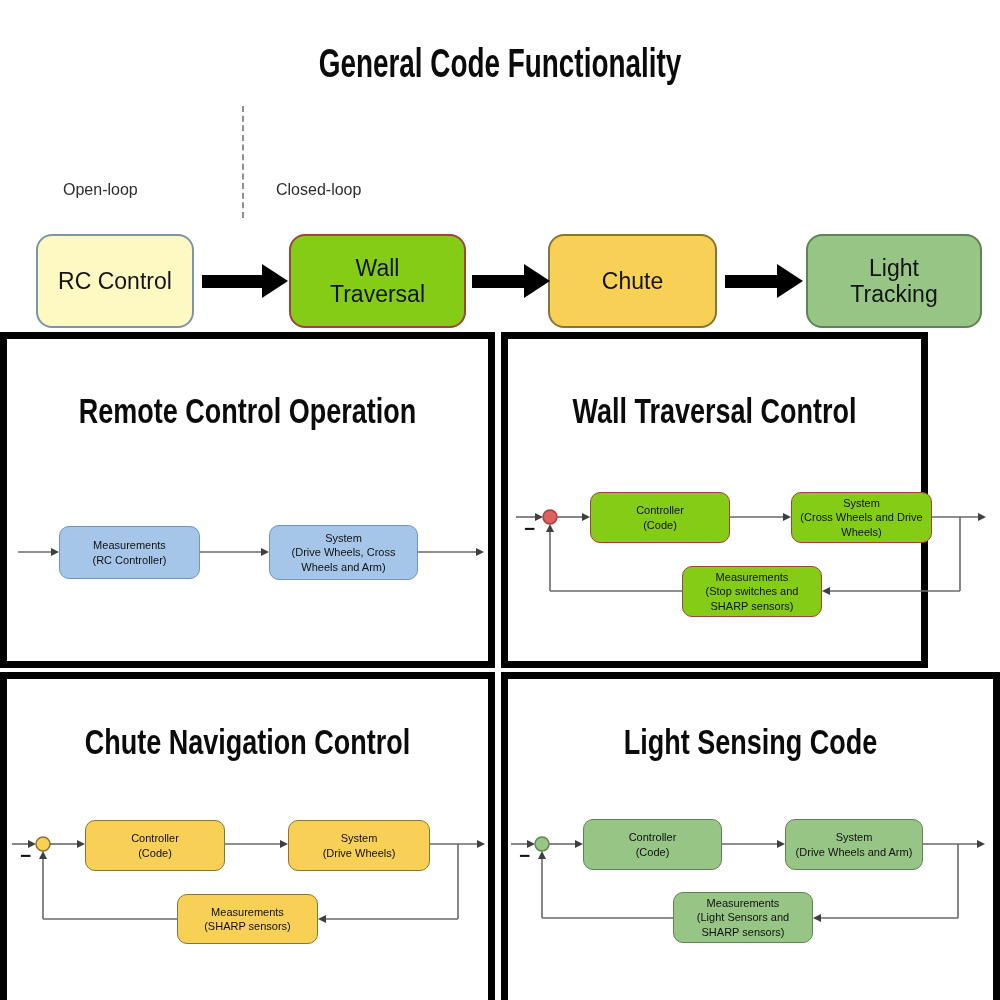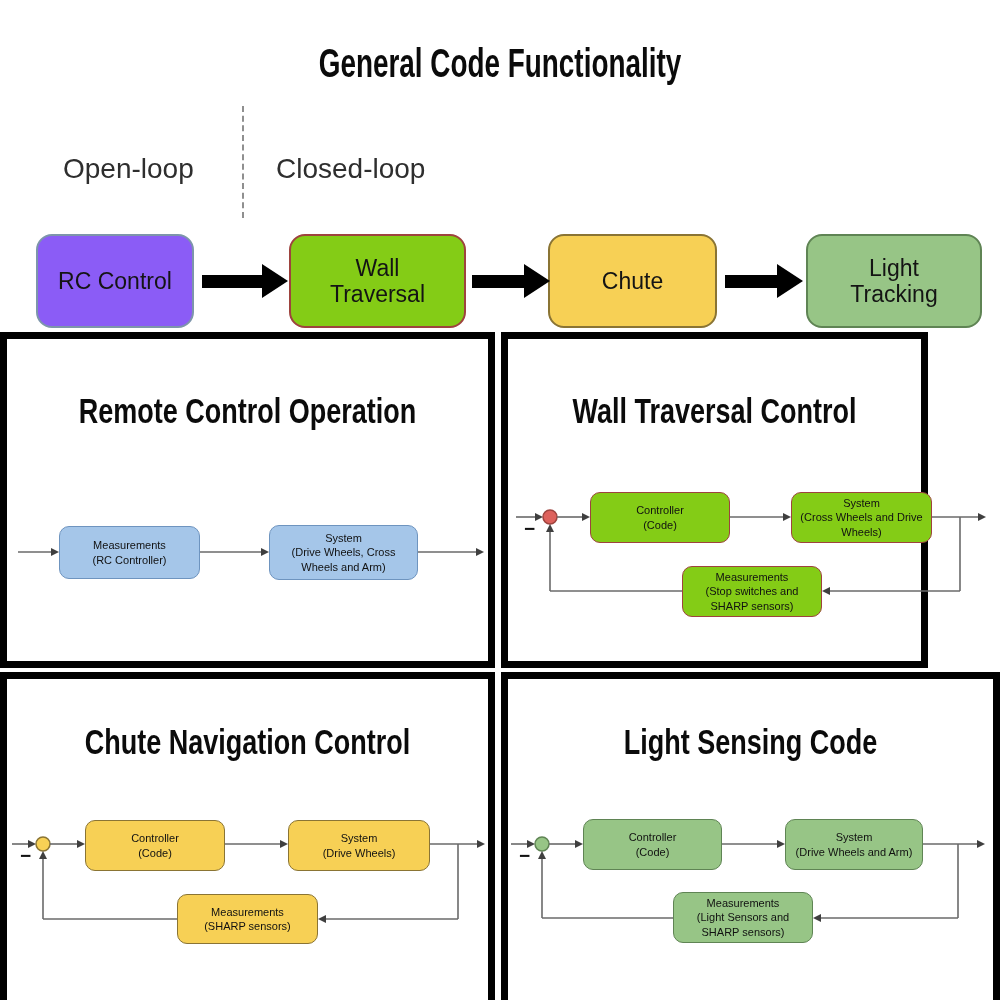--- a/index.html
+++ b/index.html
@@ -10,28 +10,28 @@
   
   .main-title{
     position:absolute;left:0;top:44px;width:1000px;text-align:center;
     font-size:34px;font-weight:bold;transform:scale(0.82,1.18);color:#0b0b0b;
   }
   .quad-title{
     position:absolute;left:0;width:100%;text-align:center;
     font-size:30px;font-weight:bold;transform:scale(0.9,1.15);color:#0b0b0b;
   }
   
-  .loop-label{position:absolute;font-size:28px;color:#2e2e2e;}
+  .loop-label{position:absolute;font-size:16px;color:#2e2e2e;margin-top:28px;}
   .dashed-divider{position:absolute;left:242px;top:106px;height:112px;width:0;border-left:2px dashed #8f8f8f;}
   .hbox{
     position:absolute;top:234px;height:94px;border-radius:16px;
     display:flex;align-items:center;justify-content:center;text-align:center;
     font-size:23px;line-height:1.15;white-space:pre-line;box-sizing:border-box;
   }
-  .hbox.bluelight{background:#8b5cf6;border:2px solid #7d95ab;}
+  .hbox.bluelight{background:#fef9c3;border:2px solid #7d95ab;}
   .red{background:#84cc16;border:2px solid #9e433e;}
   .yellow{background:#f7d055;border:2px solid #8a7434;}
   .green{background:#97c586;border:2px solid #5f8454;}
   .flow-arrow-shaft{position:absolute;top:275px;height:13px;background:#000;}
   .flow-arrow-head{
     position:absolute;top:264px;width:0;height:0;
     border-top:17px solid transparent;border-bottom:17px solid transparent;border-left:26px solid #000;
   }
   
   .quad{position:absolute;background:#fff;border:7px solid #000;box-sizing:border-box;}

